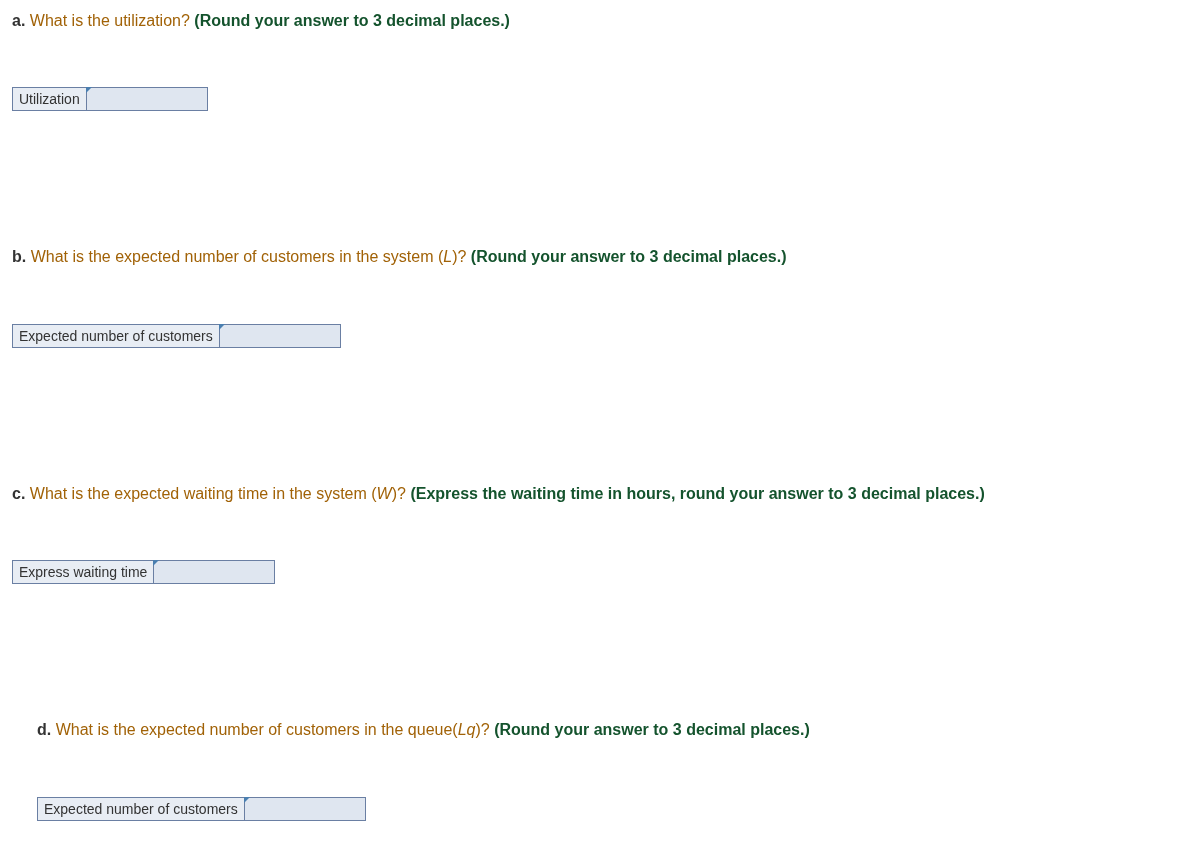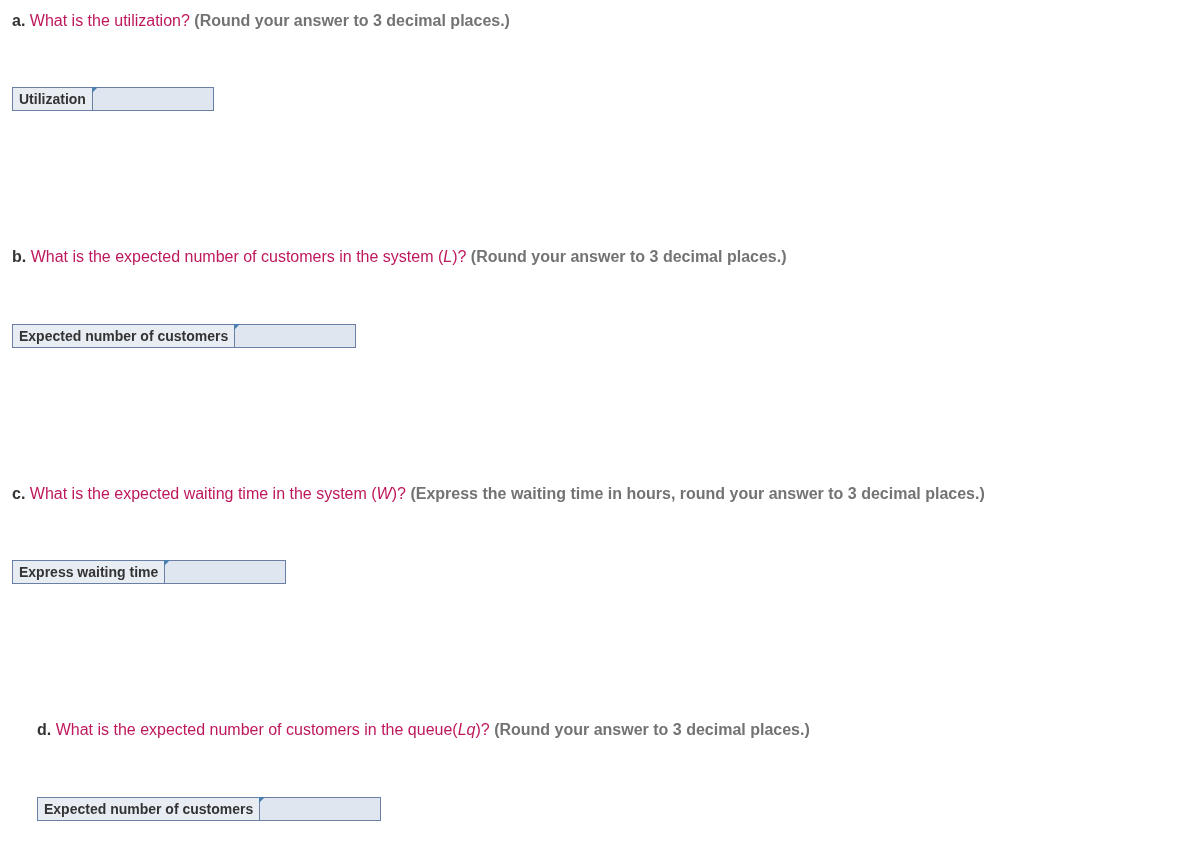--- a/index.html
+++ b/index.html
@@ -22,43 +22,43 @@
     }
     .question-text {
       margin: 0 0 55px 0;
       line-height: 1.4;
     }
     .label {
       font-weight: bold;
       color: #333;
     }
     .qtext {
-      color: #be185d;
+      color: #a16207;
     }
     .hint {
       font-weight: bold;
-      color: #737373;
+      color: #14532d;
     }
     .italic {
       font-style: italic;
     }
     .answer-table {
       border-collapse: collapse;
     }
     .answer-table td {
       border: 1px solid #6a7fa3;
       padding: 3px 6px;
       font-size: 14px;
       background: #e8edf4;
       vertical-align: middle;
       height: 22px;
     }
     .answer-table td.label-cell {
       color: #333;
-      font-weight: bold;
+      font-weight: normal;
       white-space: nowrap;
     }
     .answer-table td.input-cell {
       background: #dfe6f0;
       min-width: 120px;
       position: relative;
       padding: 0;
     }
     .arrow {
       position: absolute;

